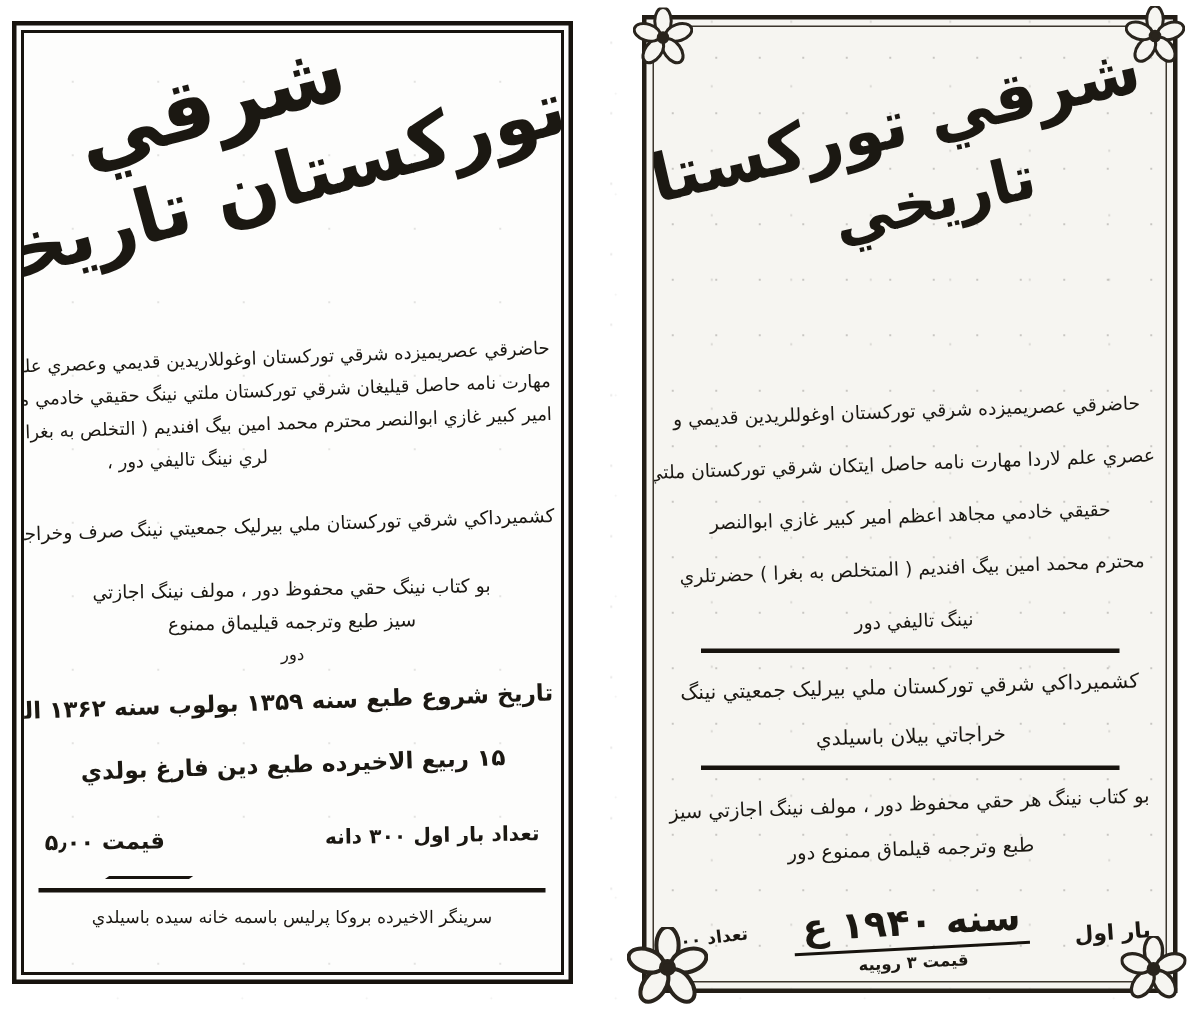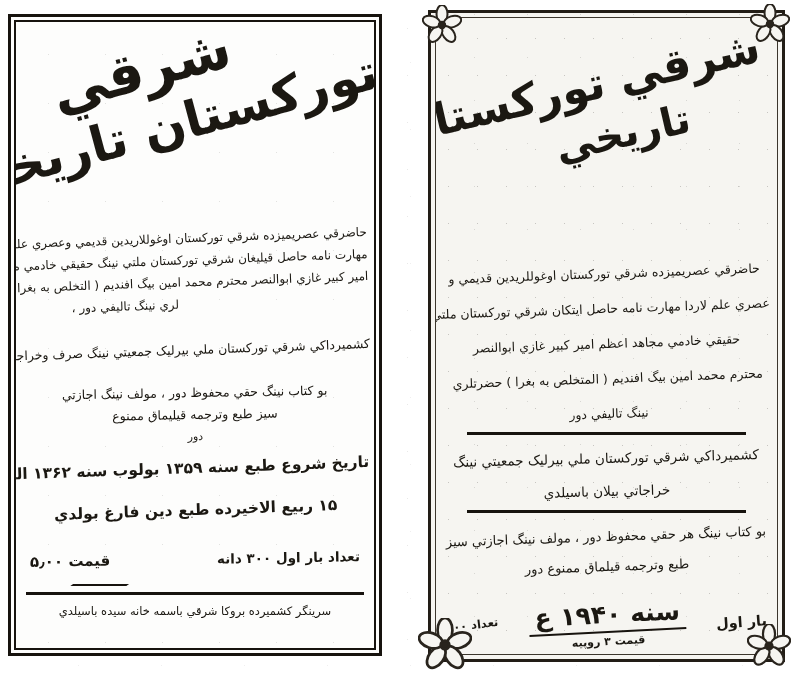--- a/index.html
+++ b/index.html
@@ -108,21 +108,21 @@
       </div>
 
       <div class="l-bottom">
         <span class="ln">تعداد بار اول ۳۰۰ دانه</span>
         <span class="ln l-price">قيمت ۵٫۰۰</span>
       </div>
 
       <div class="l-rule"></div>
 
       <div class="l-imprint">
-        <span class="ln">سرينگر کشميرده بروکا شرقي باسمه خانه سيده باسيلدي</span>
+        <span class="ln">سرينگر الاخيرده بروکا پرليس باسمه خانه سيده باسيلدي</span>
       </div>
 
     </div>
   </section>
 
   <section class="page page-right">
 
     <svg class="flower fl-tl" viewBox="0 0 40 40">
       <g fill="#f6f5f1" stroke="#29241d" stroke-width="2">
         <ellipse cx="20" cy="9" rx="5.5" ry="9"></ellipse>

